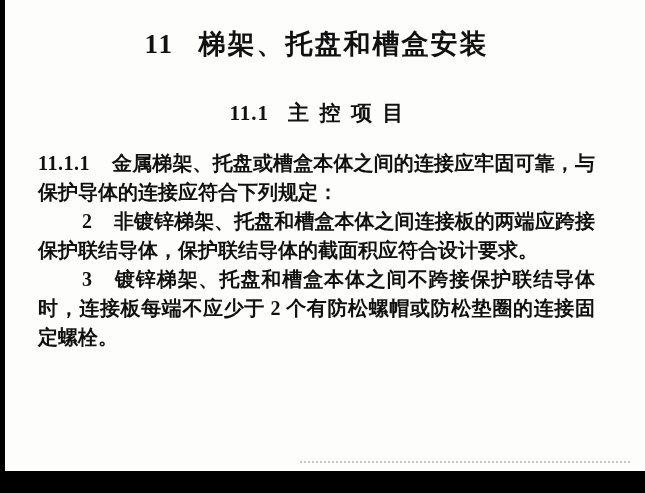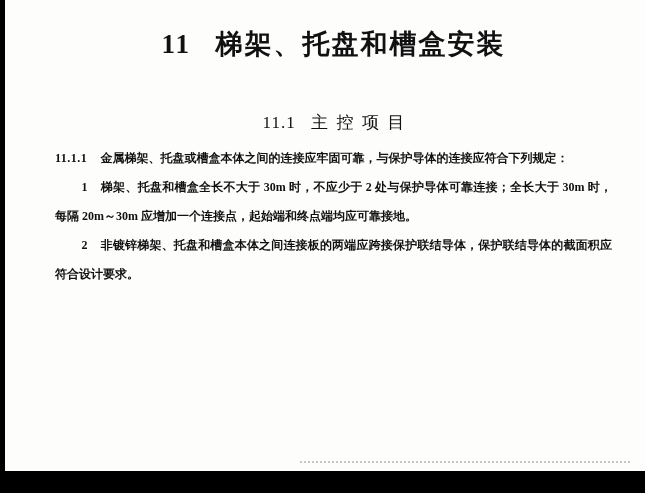--- a/index.html
+++ b/index.html
@@ -31,44 +31,44 @@
     background: #000;
   }
   .scan-noise {
     position: absolute;
     left: 300px; bottom: 24px;
     width: 330px; height: 6px;
     border-top: 2px dotted rgba(60,60,60,0.28);
   }
   .content {
     position: absolute;
-    left: 55px; top: 0;
+    left: 38px; top: 0;
     width: 557px;
   }
   .chapter-heading {
     margin: 26px 0 0 0;
     text-align: center;
     font-size: 27px;
     font-weight: bold;
     letter-spacing: 2px;
     white-space: nowrap;
   }
   .chapter-number { margin-right: 0.9em; }
   .section-heading {
-    margin: 49px 0 0 0;
+    margin: 37px 0 0 0;
     text-align: center;
-    font-size: 17px;
-    font-weight: normal;
+    font-size: 21px;
+    font-weight: bold;
     white-space: nowrap;
   }
   .section-number { margin-right: 0.9em; letter-spacing: 1px; }
   .section-title { letter-spacing: 0.5em; margin-right: -0.5em; }
   .body-text {
-    margin-top: 10px;
-    font-size: 12px;
+    margin-top: 22px;
+    font-size: 20px;
     line-height: 29px;
     text-align: justify;
   }
   .body-text p { margin: 0; }
   .clause, .item { font-weight: bold; }
   .clause-number { margin-right: 1.1em; letter-spacing: 0.5px; }
   .item { text-indent: 2.2em; }
   .item-number { margin-right: 1.1em; }
   .note { text-indent: 2.2em; font-weight: normal; }
 </style>
@@ -90,26 +90,26 @@
     <h2 class="section-heading">
       <span class="section-number">11.1</span><span class="section-title">主控项目</span>
     </h2>
 
     <div class="body-text">
 
       <p class="clause">
         <span class="clause-number">11.1.1</span><span>金属梯架、托盘或槽盒本体之间的连接应牢固可靠，与保护导体的连接应符合下列规定：</span>
       </p>
 
-      <p class="item">
-        <span class="item-number">1</span><span>梯架、托盘和槽盒全长不大于 30m 时，不应少于 2 处与保护导体可靠连接；全长大于 30m 时，每隔 20m～30m 应增加一个连接点，起始端和终点端均应可靠接地。</span>
-      </p>
 
       <p class="item">
         <span class="item-number">2</span><span>非镀锌梯架、托盘和槽盒本体之间连接板的两端应跨接保护联结导体，保护联结导体的截面积应符合设计要求。</span>
       </p>
 
+      <p class="item">
+        <span class="item-number">3</span><span>镀锌梯架、托盘和槽盒本体之间不跨接保护联结导体时，连接板每端不应少于 2 个有防松螺帽或防松垫圈的连接固定螺栓。</span>
+      </p>
 
 
 
     </div>
   </div>
 </div>
 
 </body></html>

